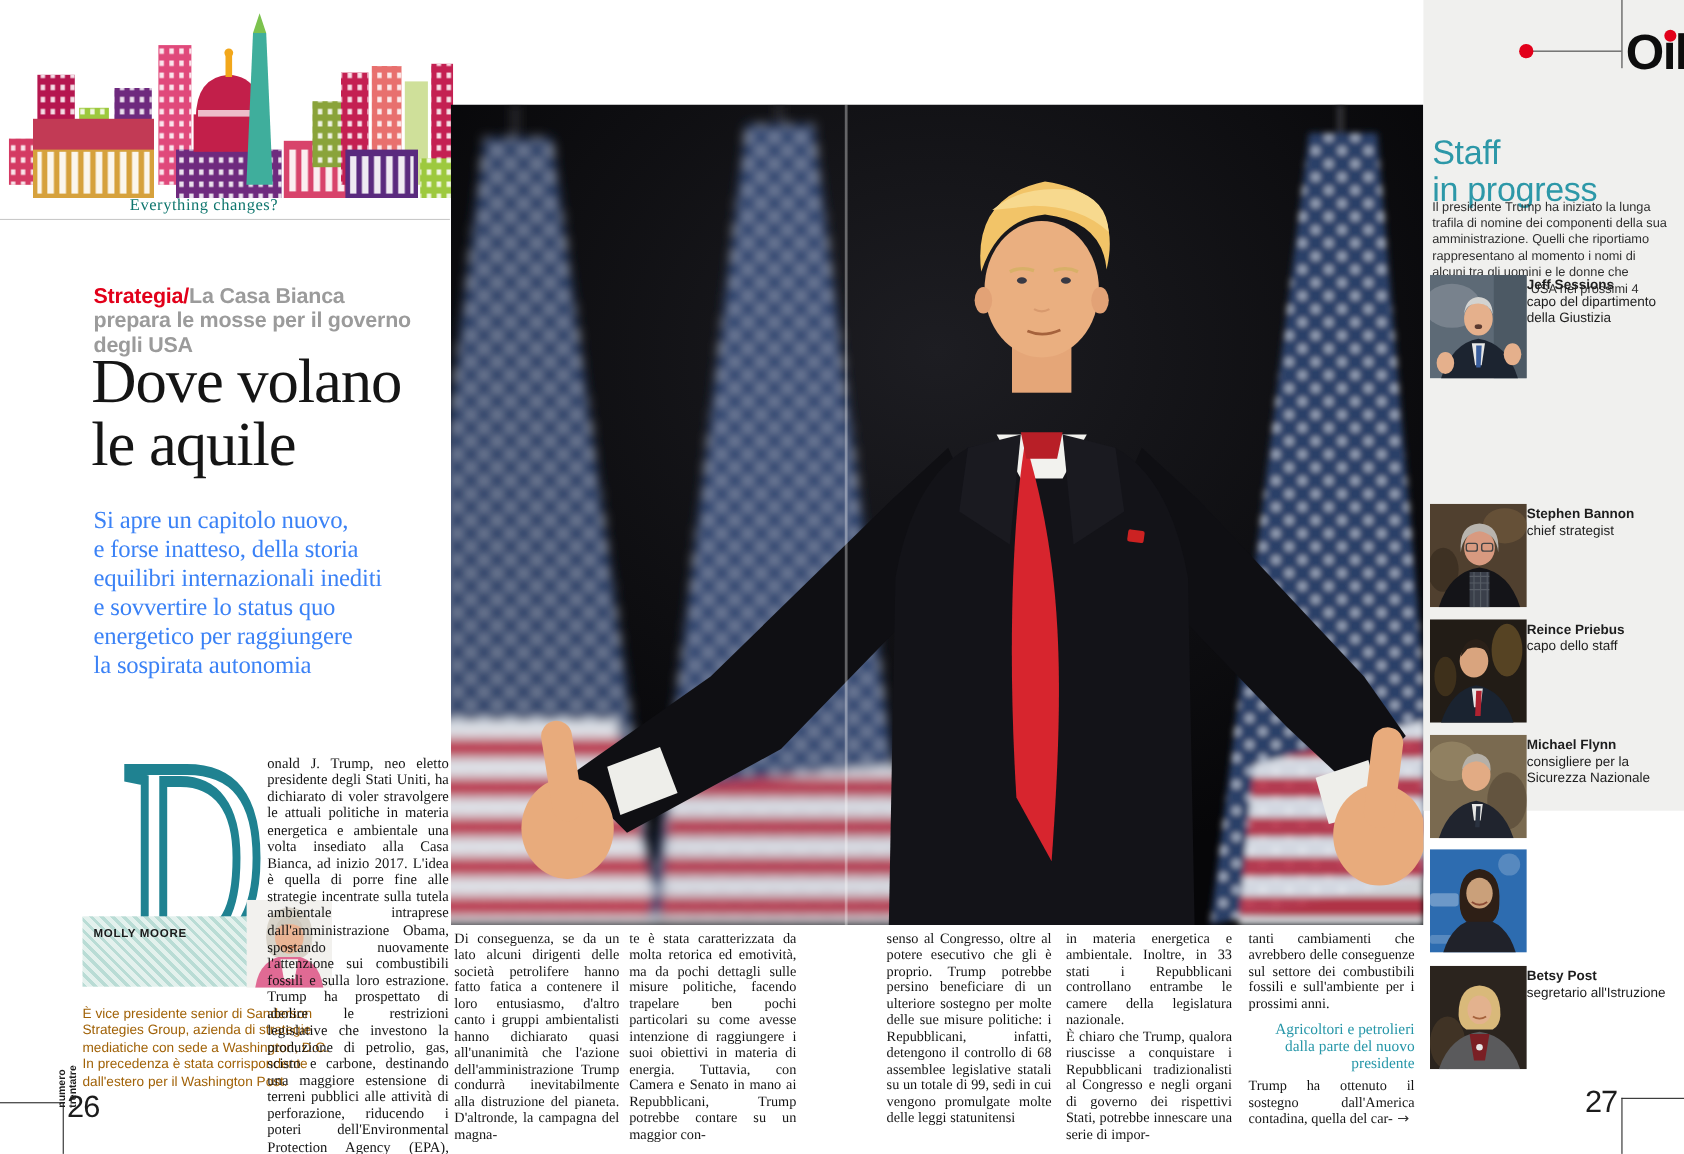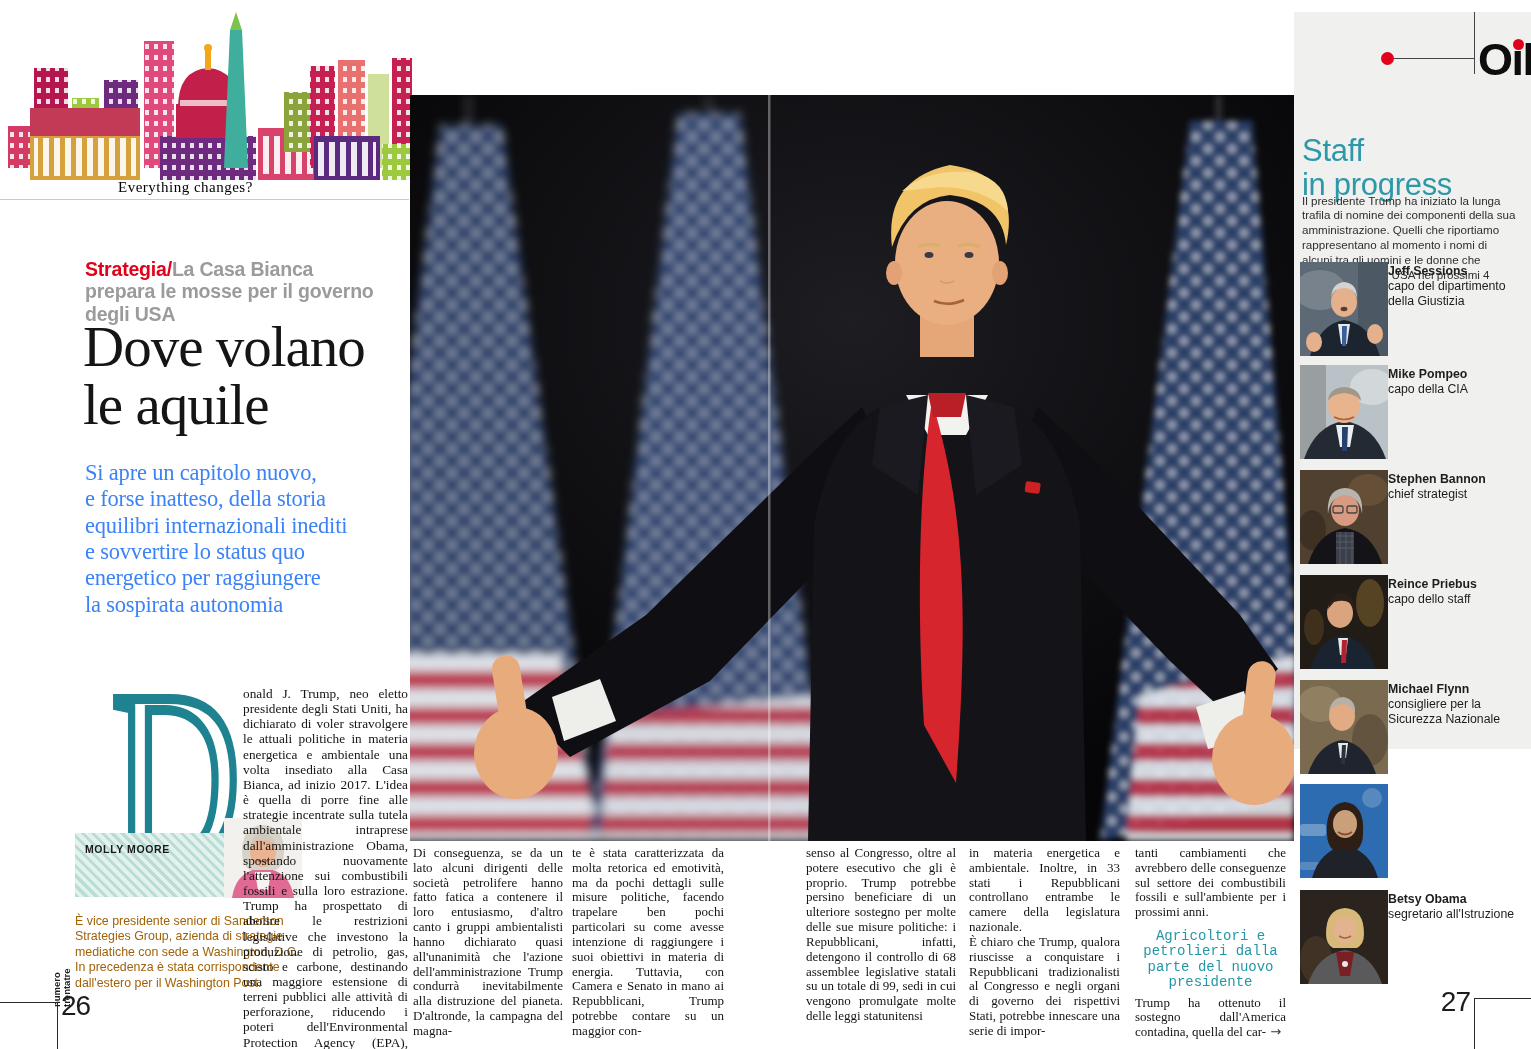--- a/index.html
+++ b/index.html
@@ -3,21 +3,21 @@
 <meta charset="utf-8">
 <style>
   html,body{margin:0;padding:0;background:#ffffff;}
   .page{position:relative;width:1531px;height:1049px;background:#ffffff;overflow:hidden;
         font-family:"Liberation Sans",sans-serif;color:#111;}
   .abs{position:absolute;}
 
   
   .skyline{left:8px;top:8px;width:404px;height:172px;}
   .tagline{left:118px;top:179px;width:200px;font-family:"Liberation Serif",serif;
-           font-size:15px;color:#000000;letter-spacing:.5px;}
+           font-size:15px;color:#0f766e;letter-spacing:.5px;}
   .rule-top{left:0;top:199px;width:409px;height:1px;background:#c9c9c9;}
 
   
   .kicker{left:85px;top:258px;width:300px;font-size:19.5px;font-weight:700;line-height:1.15;
           letter-spacing:-.2px;}
   .kicker-label{color:#e2001a;}
   .kicker-text{color:#9b9b9b;}
   .headline{left:83px;top:318px;width:340px;font-family:"Liberation Serif",serif;
             font-weight:400;font-size:57px;line-height:1.02;color:#151515;letter-spacing:-1px;margin:0;}
   .standfirst{left:85px;top:460px;width:345px;font-family:"Liberation Serif",serif;
@@ -34,30 +34,30 @@
 
   
   .bodycol{font-family:"Liberation Serif",serif;font-size:13px;line-height:1.14;
            text-align:justify;color:#141414;}
   .col1{left:243px;top:686px;width:165px;height:302px;font-size:13.3px;}
   .col2{left:413px;top:846px;width:150px;}
   .col3{left:572px;top:846px;width:152px;}
   .col4{left:806px;top:846px;width:150px;}
   .col5{left:969px;top:846px;width:151px;}
   .col6{left:1135px;top:846px;width:151px;}
-  .subhead{font-family:Liberation Mono, monospace;font-size:14px;line-height:1.1;
-           color:#2596a8;text-align:center;margin:9px 0 5px 0;}
+  .subhead{font-family:Liberation Serif, serif;font-size:14px;line-height:1.1;
+           color:#2596a8;text-align:right;margin:9px 0 5px 0;}
   .arrow{font-family:"DejaVu Sans",sans-serif;color:#333;margin-left:4px;}
 
   
   .photo{left:410px;top:95px;width:884px;height:746px;}
   .photo svg{display:block;width:100%;height:100%;}
 
   
-  .sidebar{left:1294px;top:12px;width:237px;height:737px;background:#f0f0ee;}
+  .sidebar{left:1294px;top:0;width:237px;height:737px;background:#f0f0ee;}
   .oil-line-v{position:absolute;left:180px;top:0;width:1px;height:62px;background:#444;}
   .oil-line-h{position:absolute;left:94px;top:46px;width:86px;height:1px;background:#444;}
   .oil-dot-end{position:absolute;left:87px;top:40px;width:13px;height:13px;border-radius:50%;background:#e2001a;}
   .oil-logo{position:absolute;left:184px;top:22px;font-size:45px;font-weight:700;
             letter-spacing:-1.5px;color:#0d0d0d;}
   .oil-idot{position:absolute;left:35px;top:5px;width:11px;height:11px;border-radius:50%;background:#e2001a;}
   .staff-title{position:absolute;left:8px;top:96px;font-size:31px;font-weight:400;
                line-height:1.1;color:#2d98a8;letter-spacing:-.3px;}
   .staff-intro{position:absolute;left:8px;top:170px;width:214px;font-size:11.6px;
                line-height:1.28;color:#2e2e2e;}
@@ -297,37 +297,20 @@
         <ellipse cx="44" cy="47" rx="3.4" ry="2.2" fill="#5a3a30"></ellipse>
         <ellipse cx="14" cy="80" rx="8" ry="10" fill="#e5b08c"></ellipse>
         <ellipse cx="75" cy="72" rx="8" ry="10" fill="#e5b08c"></ellipse>
       </svg>
       <div class="staff-text">
         <div class="staff-name">Jeff Sessions</div>
         <div class="staff-role">capo del dipartimento della Giustizia</div>
       </div>
     </div>
 
-    <div class="staff-entry" style="top:353px">
-      <svg class="sphoto" viewBox="0 0 88 94">
-        <rect width="88" height="94" fill="#b9c2c6"></rect>
-        <rect width="26" height="94" fill="#8b8f92" opacity="0.7"></rect>
-        <ellipse cx="72" cy="22" rx="22" ry="18" fill="#d8dcde" opacity="0.8"></ellipse>
-        <path d="M4,94 Q16,60 44,56 Q74,60 86,94 Z" fill="#232a33"></path>
-        <polygon points="36,60 54,60 50,82 40,82" fill="#eceff1"></polygon>
-        <polygon points="42,62 48,62 47,86 42,86" fill="#27406e"></polygon>
-        <ellipse cx="44" cy="40" rx="16" ry="18" fill="#e8b48e"></ellipse>
-        <path d="M28,36 Q29,23 44,22 Q60,23 61,36 Q56,29 44,28 Q32,29 28,36 Z" fill="#a3968a"></path>
-        <path d="M34,52 Q44,57 54,52" stroke="#a5623c" stroke-width="1.6" fill="none"></path>
-      </svg>
-      <div class="staff-text">
-        <div class="staff-name">Mike Pompeo</div>
-        <div class="staff-role">capo della CIA</div>
-      </div>
-    </div>
 
     <div class="staff-entry" style="top:458px">
       <svg class="sphoto" viewBox="0 0 88 94">
         <rect width="88" height="94" fill="#50402f"></rect>
         <ellipse cx="68" cy="20" rx="20" ry="16" fill="#6a543a" opacity="0.8"></ellipse>
         <ellipse cx="12" cy="60" rx="14" ry="20" fill="#3a2d20" opacity="0.8"></ellipse>
         <path d="M8,94 Q18,62 45,58 Q72,62 82,94 Z" fill="#141418"></path>
         <rect x="36" y="62" width="18" height="32" fill="#3a3f4a"></rect>
         <path d="M36,66 h18 M36,72 h18 M36,78 h18 M40,62 v32 M46,62 v32 M52,62 v32" stroke="#6a7078" stroke-width="1" opacity="0.6"></path>
         <ellipse cx="45" cy="40" rx="14" ry="16" fill="#d89a80"></ellipse>
@@ -393,21 +376,21 @@
         <rect width="88" height="94" fill="#2b241e"></rect>
         <ellipse cx="16" cy="70" rx="16" ry="24" fill="#4a3a28" opacity="0.7"></ellipse>
         <path d="M8,94 Q18,64 45,60 Q72,64 82,94 Z" fill="#5a5a5c"></path>
         <polygon points="36,62 54,62 50,86 40,86" fill="#7a1f24"></polygon>
         <circle cx="45" cy="74" r="3" fill="#e8e8e8"></circle>
         <path d="M26,44 Q26,19 45,18 Q64,19 64,44 Q64,54 57,58 L33,58 Q26,54 26,44 Z" fill="#d9b97a"></path>
         <ellipse cx="45" cy="40" rx="11" ry="13" fill="#e3b28e"></ellipse>
         <path d="M39,46 Q45,50 51,46" stroke="#a5623c" stroke-width="1.6" fill="none"></path>
       </svg>
       <div class="staff-text">
-        <div class="staff-name">Betsy Obama</div>
+        <div class="staff-name">Betsy Post</div>
         <div class="staff-role">segretario all'Istruzione</div>
       </div>
     </div>
   </aside>
 
   <div class="abs folio-l-h"></div>
   <div class="abs folio-l-v"></div>
   <div class="abs folio-label">
     <div>numero</div>
     <div>trentatre</div>

